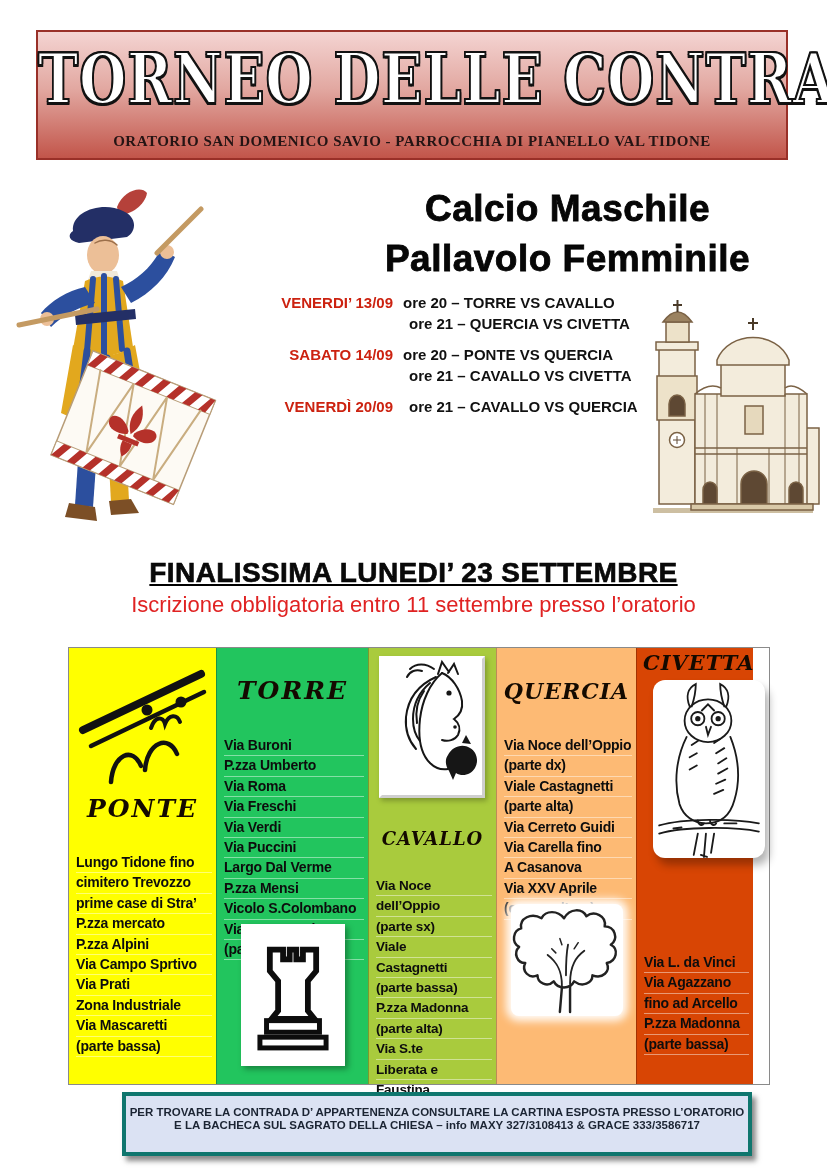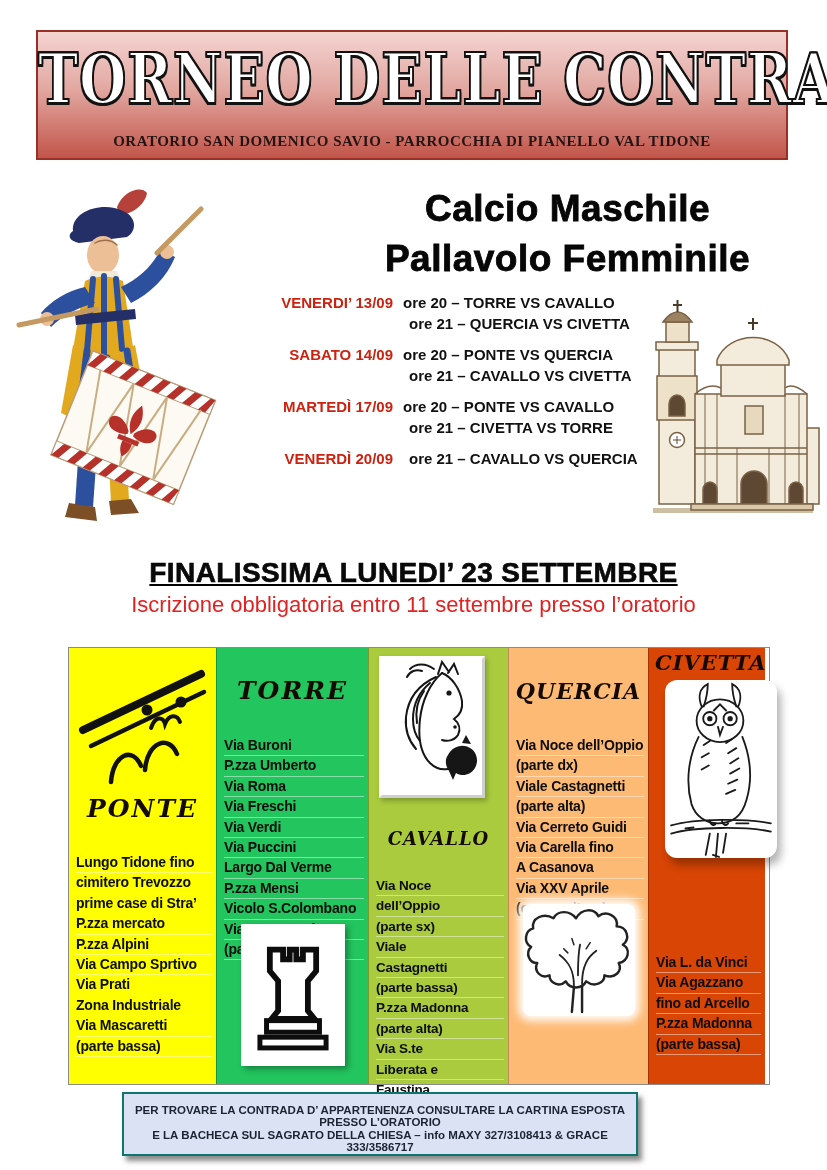--- a/index.html
+++ b/index.html
@@ -44,21 +44,21 @@
   .final-note{position:absolute;left:0;top:592px;width:827px;text-align:center;
           font-size:22px;color:#e02222;}
 
   
   .contrade-table{position:absolute;left:68px;top:647px;width:702px;height:438px;
           display:flex;border:1px solid #8a8a8a;box-sizing:border-box;}
   .col{position:relative;height:100%;box-sizing:border-box;}
   .col + .col{border-left:1px solid rgba(0,0,0,.25);}
   .col-ponte{width:147px;}
   .col-torre{width:152px;}
-  .col-cavallo{width:140px;}
+  .col-cavallo{width:128px;}
   .col-quercia{width:140px;}
   .col-civetta{width:117px;}
 
   .contrada-title{position:absolute;left:0;right:0;font-family:"DejaVu Serif",serif;
           font-style:italic;font-weight:bold;color:#140a00;text-align:center;
           letter-spacing:2px;}
   .col-ponte  .contrada-title{top:146px;font-size:25px;}
   .col-torre  .contrada-title{top:28px;font-size:25px;}
   .col-cavallo .contrada-title{top:180px;font-size:18px;letter-spacing:1px;}
   .col-quercia .contrada-title{top:30px;font-size:22px;letter-spacing:1px;}
@@ -81,22 +81,22 @@
   .cavallo-icon-box{position:absolute;top:8px;left:10px;width:100px;height:136px;
           background:#fff;border:3px solid;border-color:#fff #cfcfcf #cfcfcf #fff;
           box-shadow:2px 3px 5px rgba(0,0,0,.25);}
   .quercia-icon-box{position:absolute;top:256px;left:14px;width:112px;height:112px;
           background:#fff;border-radius:8px;box-shadow:0 0 8px 5px rgba(255,255,255,.95);}
   .civetta-icon-box{position:absolute;top:32px;left:16px;width:112px;height:178px;
           background:#fff;border-radius:12px;box-shadow:4px 7px 8px rgba(0,0,0,.3);}
   .icon-svg{width:100%;height:100%;display:block;}
 
   
-  .footer-box{position:absolute;left:122px;top:1092px;width:516px;height:64px;
-          background:#dbe2f3;border:2px solid #0f766e;box-sizing:border-box;
+  .footer-box{position:absolute;left:122px;top:1092px;width:630px;height:64px;
+          background:#dbe2f3;border:4px solid #0f766e;box-sizing:border-box;
           box-shadow:4px 5px 5px rgba(110,110,110,.8);text-align:center;padding-top:10px;}
   .footer-line{font-weight:bold;font-size:11.5px;color:#1b2433;}
   .footer-line + .footer-line{margin-top:1px;}
 </style>
 </head>
 <body>
 
 <div class="page">
 
   <div class="header">
@@ -160,27 +160,20 @@
       </div>
     </div>
     <div class="schedule-row">
       <div class="schedule-day">SABATO 14/09</div>
       <div class="schedule-matches">
         <div>ore 20 – PONTE VS QUERCIA</div>
         <div class="m2">ore 21 – CAVALLO VS CIVETTA</div>
       </div>
     </div>
     <div class="schedule-row">
-      <div class="schedule-day">MARTEDÌ 17/09</div>
-      <div class="schedule-matches">
-        <div>ore 20 – PONTE VS CAVALLO</div>
-        <div class="m2">ore 21 – CIVETTA VS TORRE</div>
-      </div>
-    </div>
-    <div class="schedule-row">
       <div class="schedule-day">VENERDÌ 20/09</div>
       <div class="schedule-matches">
         <div class="m2">ore 21 – CAVALLO VS QUERCIA</div>
       </div>
     </div>
   </div>
 
   <div class="church">
     <svg class="icon-svg" viewBox="0 0 192 232">
       <g stroke="#7b6245" stroke-width="1.5" fill="#f3ecdc">

